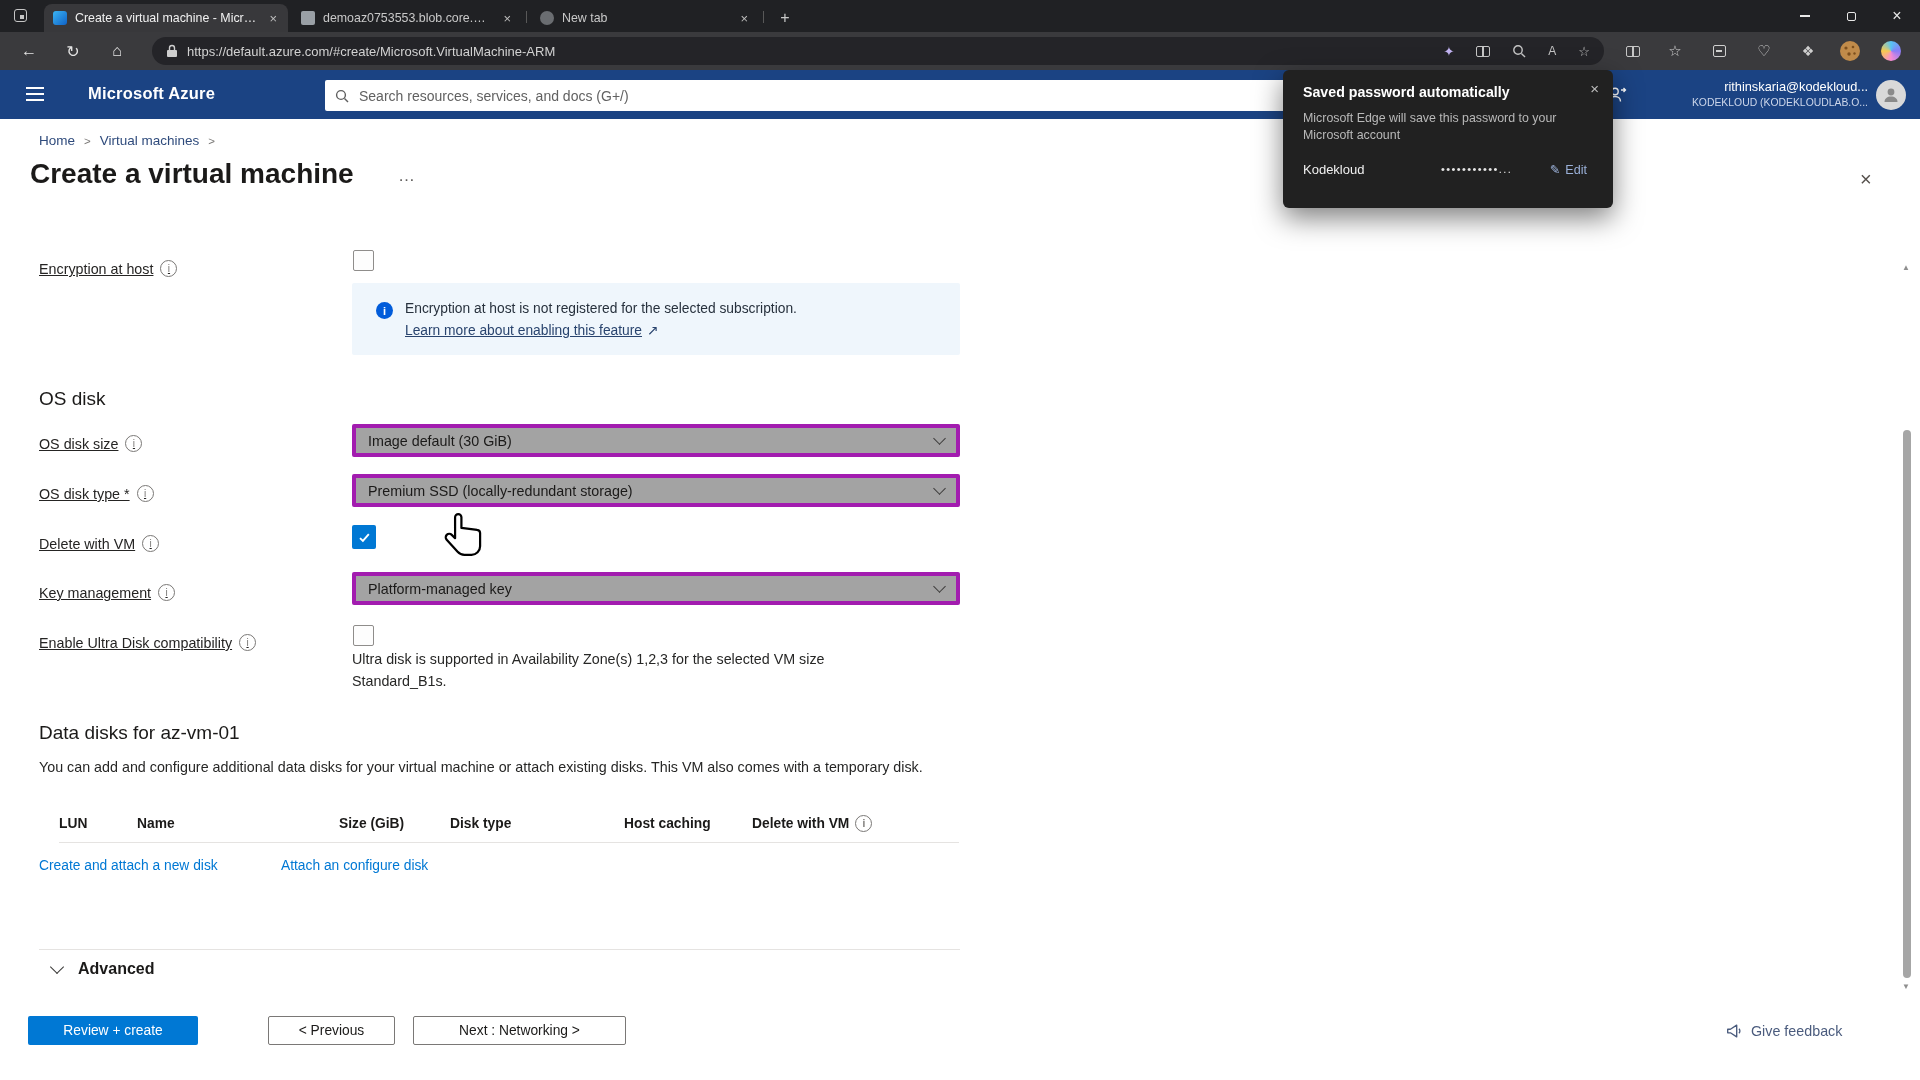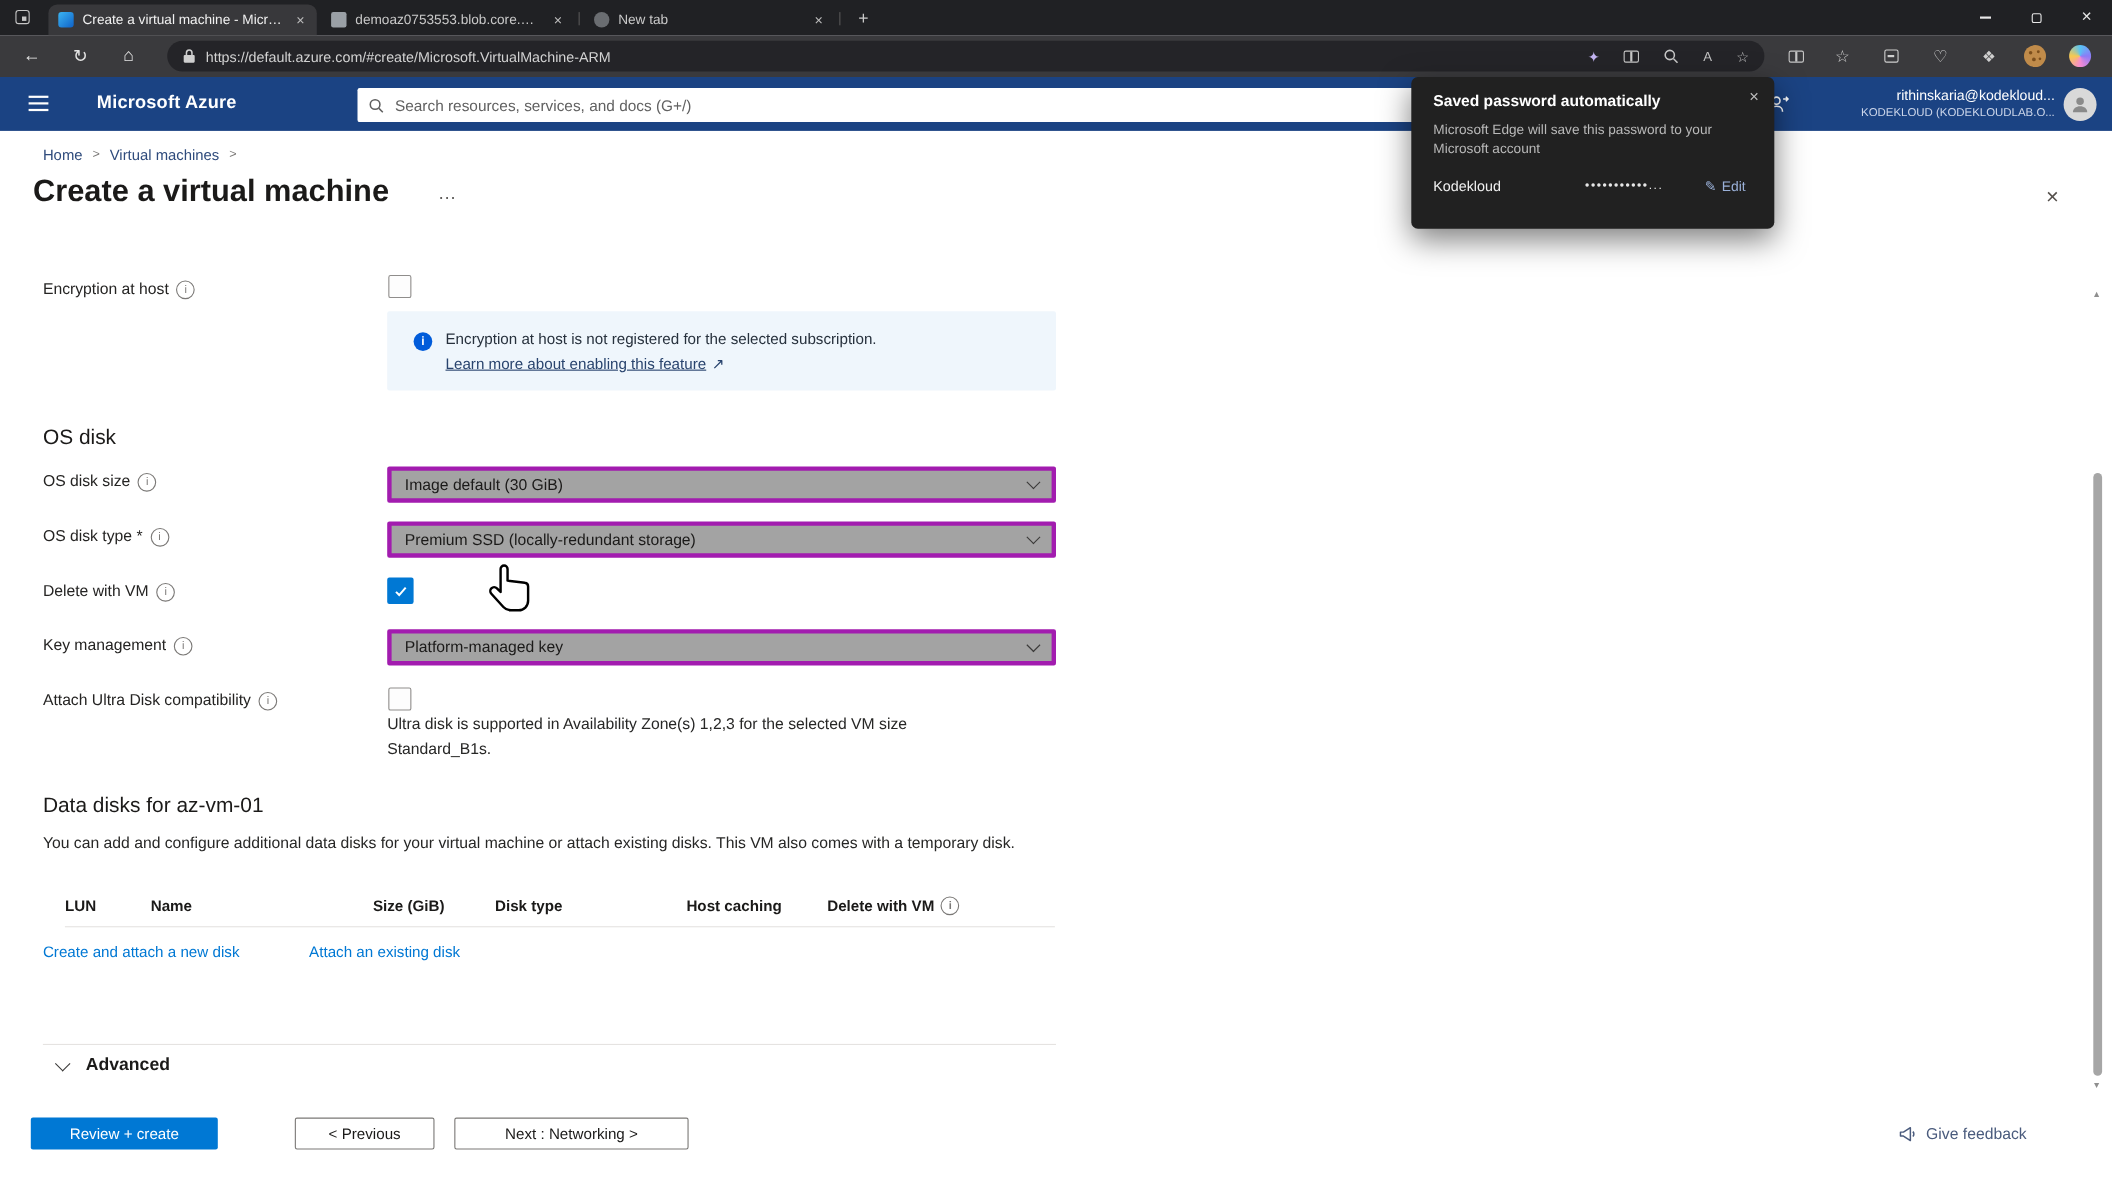--- a/index.html
+++ b/index.html
@@ -68,21 +68,21 @@
 
   
   .bcrow{position:absolute;left:39px;top:133px;display:flex;align-items:center;gap:9px;font-size:13.5px;}
   .bc-link{color:#2f4b7c;}
   .bc-sep{color:#7a7876;font-size:11.5px;}
   .ptitle{position:absolute;left:30px;top:158px;font-size:28px;font-weight:700;color:#1b1a19;margin:0;}
   .tmenu{position:absolute;left:398px;top:166px;color:#5f5d5b;font-size:17px;letter-spacing:2px;}
   .pclose{position:absolute;left:1860px;top:168px;color:#55504c;font-size:20px;}
 
   
-  .flabel{position:absolute;left:39px;display:flex;align-items:flex-start;gap:7px;font-size:14.3px;color:#252423;height:22px;}
+  .flabel{position:absolute;left:39px;display:flex;align-items:flex-end;gap:7px;font-size:14.3px;color:#252423;height:22px;text-decoration:underline;}
   .infoi{width:15px;height:15px;border:1px solid #7a7876;border-radius:50%;color:#7a7876;font-size:10px;
          display:inline-flex;align-items:center;justify-content:center;flex:none;font-style:normal;}
   .dd{position:absolute;left:352px;width:608px;height:33px;background:#a3a3a3;border:4px solid #a21caf;border-radius:2px;
       display:flex;align-items:center;padding:0 12px;font-size:14.3px;color:#1b1a19;box-sizing:border-box;}
   .chev{width:8px;height:8px;border-right:1.5px solid #3b3a39;border-bottom:1.5px solid #3b3a39;
         transform:rotate(45deg);margin-left:auto;margin-top:-5px;}
   .cb{position:absolute;box-sizing:border-box;border-radius:2px;}
   .cb-off{border:1px solid #8f8d8b;background:#fdfdfd;}
   .cb-on{background:#0078d4;display:flex;align-items:center;justify-content:center;}
   .infobox{position:absolute;left:352px;top:283px;width:608px;height:72px;background:#eff6fc;border-radius:2px;}
@@ -295,21 +295,21 @@
   <div class="flabel" style="top:579px;">
     <span>Key management</span>
     <i class="infoi">i</i>
   </div>
   <div class="dd" style="top:572px;">
     <span>Platform-managed key</span>
     <span class="chev"></span>
   </div>
 
   <div class="flabel" style="top:629px;">
-    <span>Attach Ultra Disk compatibility</span>
+    <span>Enable Ultra Disk compatibility</span>
     <i class="infoi">i</i>
   </div>
   <span class="cb cb-off" style="left:353px;top:625px;width:21px;height:21px;"></span>
   <div class="note">Ultra disk is supported in Availability Zone(s) 1,2,3 for the selected VM size Standard_B1s.</div>
 
   <div class="h2" style="top:722px;">Data disks for az-vm-01</div>
   <div class="desc">You can add and configure additional data disks for your virtual machine or attach existing disks. This VM also comes with a temporary disk.</div>
 
   <div class="thead">
     <span style="width:78px;">LUN</span>
@@ -317,21 +317,21 @@
     <span style="width:111px;">Size (GiB)</span>
     <span style="width:174px;">Disk type</span>
     <span style="width:128px;">Host caching</span>
     <span>
       <span>Delete with VM</span>
       <i class="infoi">i</i>
     </span>
   </div>
 
   <span class="tlink" style="left:39px;text-align:right;">Create and attach a new disk</span>
-  <span class="tlink" style="left:281px;">Attach an existing disk</span>
+  <span class="tlink" style="left:281px;">Attach an configure disk</span>
 
   <div class="divider"></div>
 
   <div class="advrow">
     <span class="advchev"></span>
     <span class="advlbl">Advanced</span>
   </div>
 
   <div class="btn btn-primary" style="left:28px;top:1016px;width:170px;">Review + create</div>
   <div class="btn btn-secondary" style="left:268px;top:1016px;width:127px;">&lt; Previous</div>

